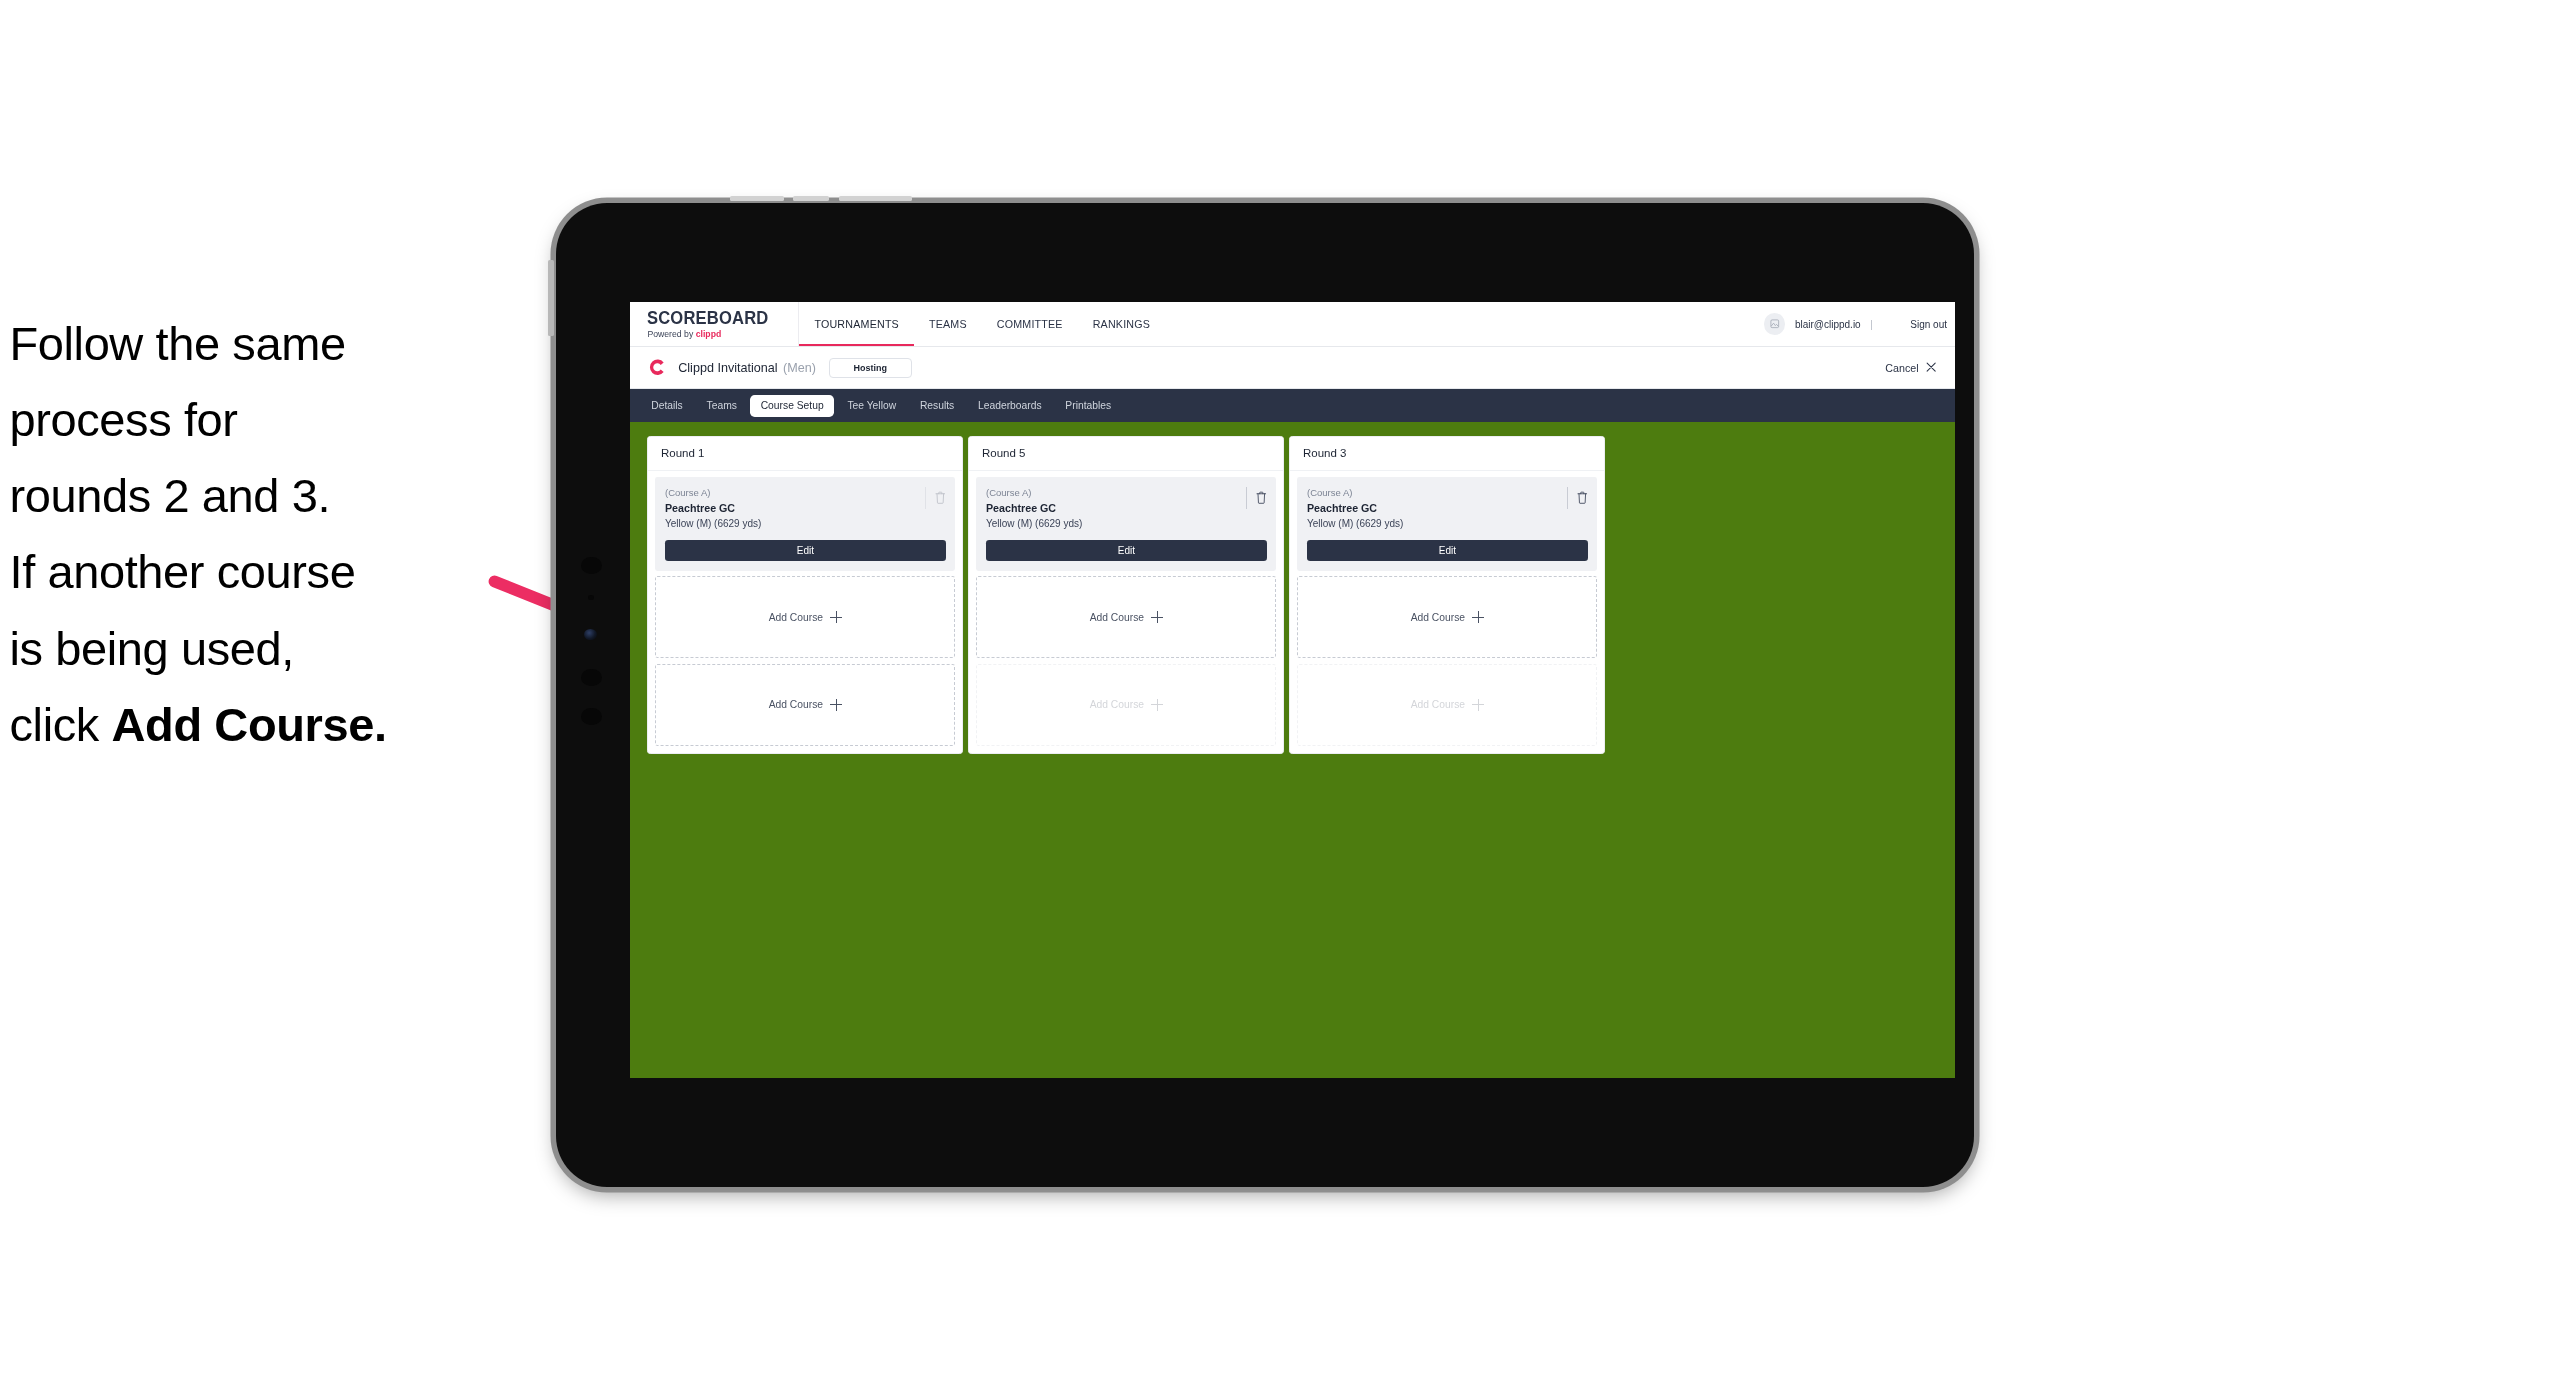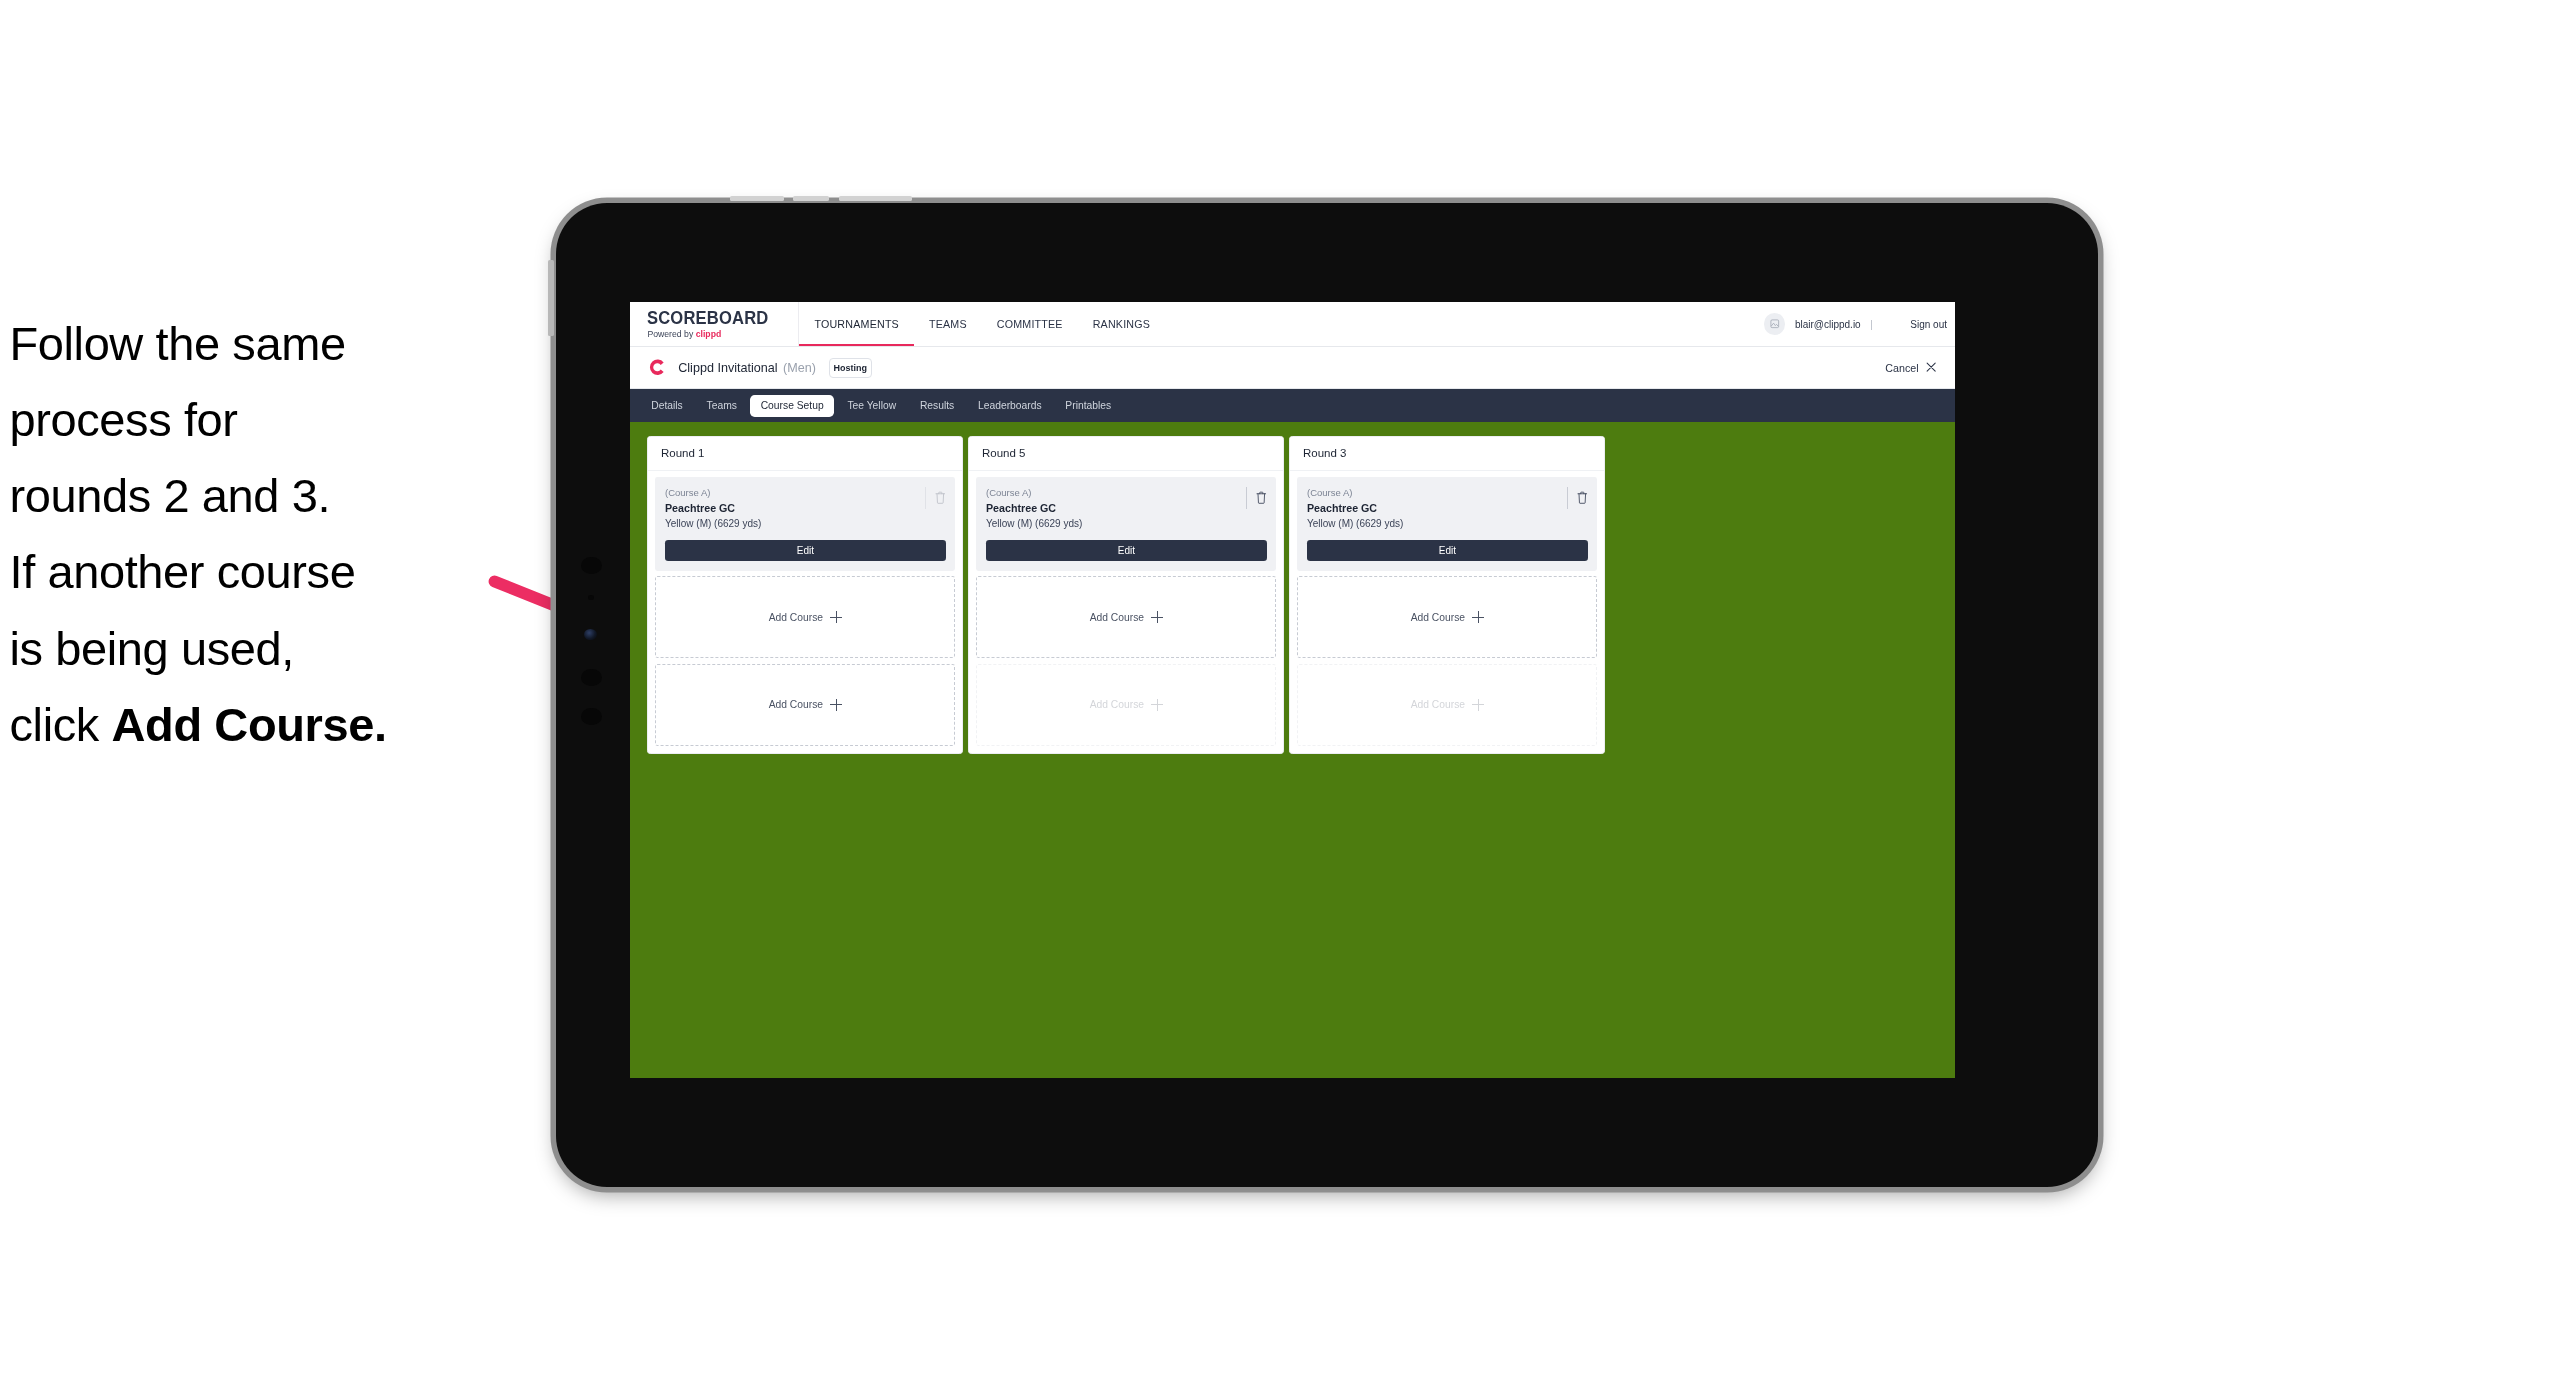--- a/index.html
+++ b/index.html
@@ -28,21 +28,21 @@
     position: absolute;
     left: 466px; top: 553px;
     width: 332px; height: 158px;
     pointer-events: none;
   }
 
   
   #tablet {
     position: absolute;
     left: 556px; top: 203px;
-    width: 1542px; height: 984px;
+    width: 1418px; height: 984px;
     background: #0d0d0d;
     border-radius: 51px;
     box-shadow:
        0 0 0 5.5px #8e8e8e,
        0 8px 20.5px rgba(0,0,0,0.35);
   }
   
   .top-btn {
     position: absolute;
     top: -7.1px;
@@ -158,21 +158,21 @@
     width: 20.5px; height: 20.5px;
     margin-right: 10.3px;
     flex: none;
   }
   #tourney .tname { font-size: 12.6px; color: #1d2433; font-weight: 400; }
   #tourney .tgender { font-size: 12.6px; color: #9aa1ad; margin-left: 5.5px; }
   #hosting-badge {
     margin-left: 12.6px;
     border: 0.8px solid #dfe2e8;
     border-radius: 4px;
-    padding: 4px 4px;
+    padding: 4px 24px;
     font-size: 9px;
     font-weight: 700;
     color: #1d2433;
     background: #fff;
     cursor: pointer;
   }
   #cancel {
     margin-left: auto;
     display: flex; align-items: center; gap: 7.1px;
     font-size: 10.7px; color: #2b3346;

